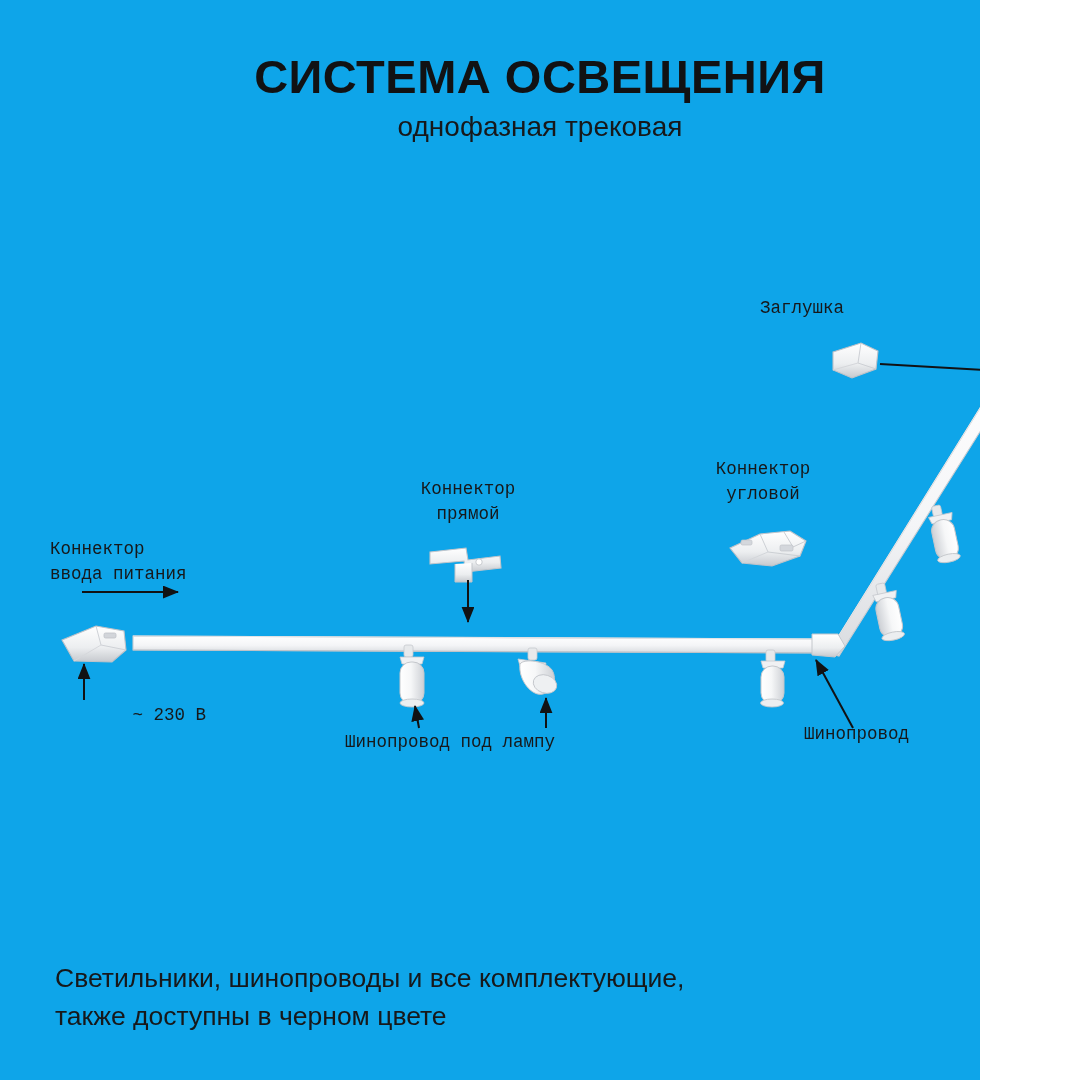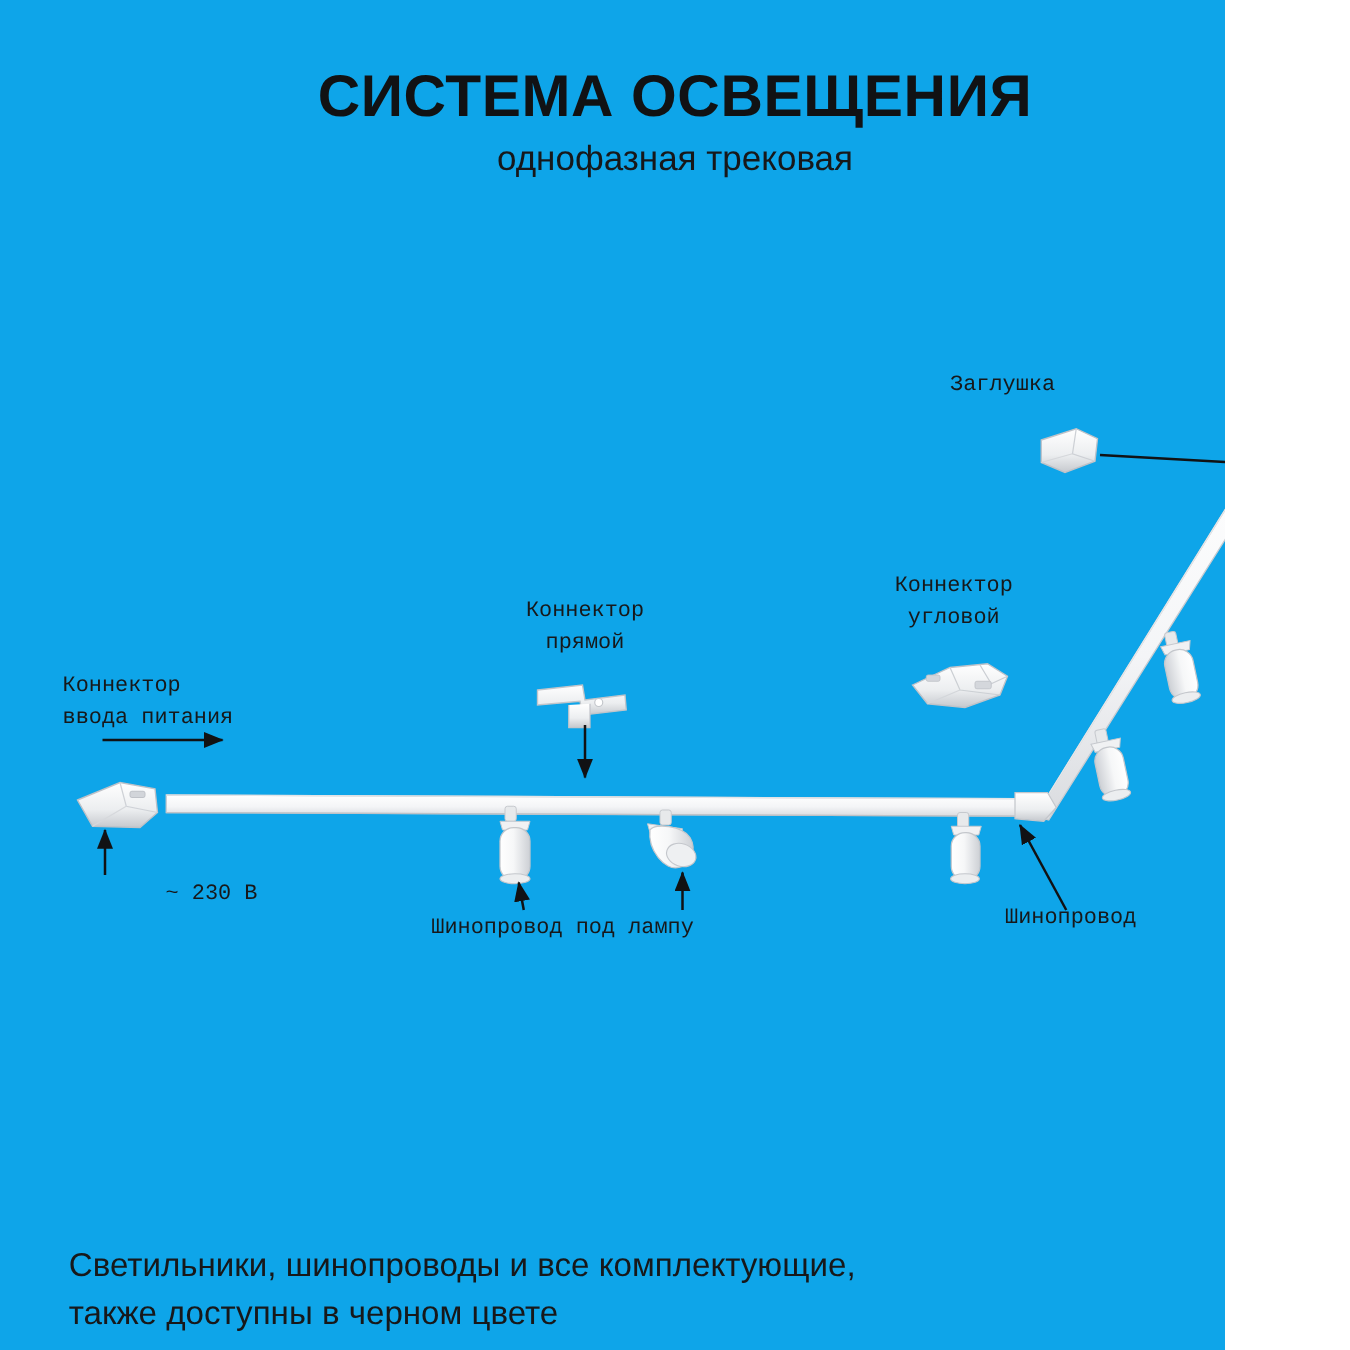--- a/index.html
+++ b/index.html
@@ -65,21 +65,21 @@
   #label-connector-corner   { left: 663px; top: 457px; width: 200px; }
   #label-connector-power    { left: 50px;  top: 537px; width: 220px; }
   #label-voltage     { left: 46px;  top: 703px; width: 160px; text-align: right; }
   #label-lamps       { left: 345px; top: 730px; width: 280px; }
   #label-busbar      { left: 760px; top: 722px; width: 180px; margin-left: 44px; }
 
   
   .footer {
     position: absolute;
     left: 55px;
-    top: 994px;
+    top: 960px;
     width: 980px;
     font-size: 26.5px;
     line-height: 1.42;
     color: #17181a;
     white-space: pre-line;
   }
 </style>
 </head>
 <body>
 

